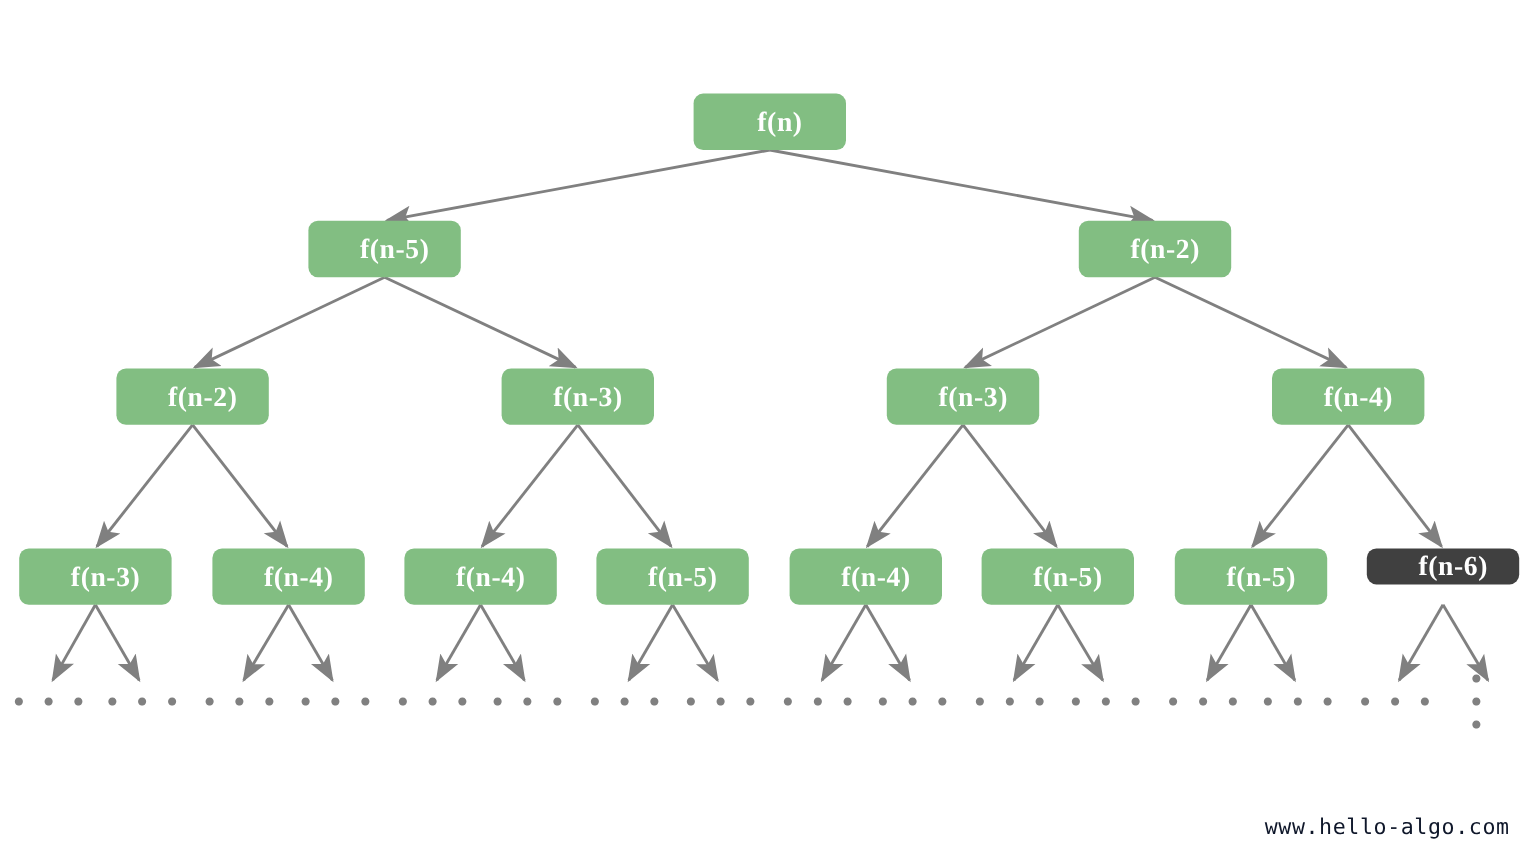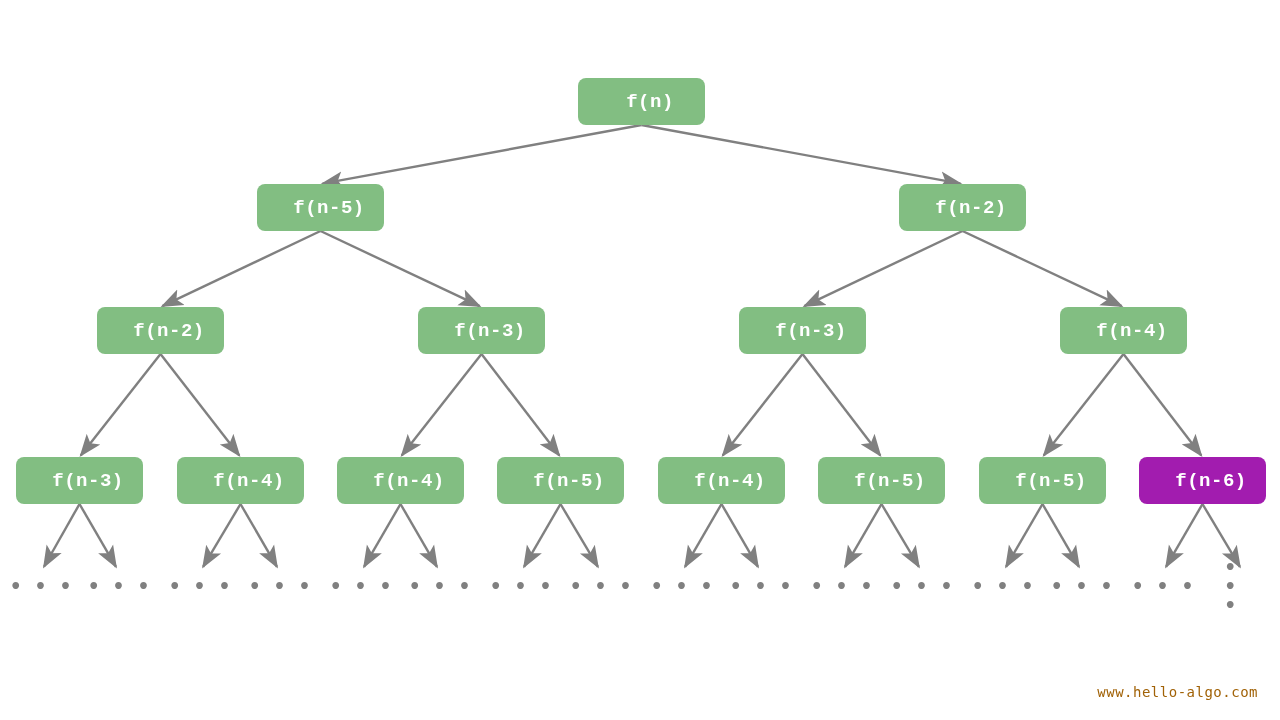--- a/index.html
+++ b/index.html
@@ -28,22 +28,22 @@
   }
   .node {
     position: absolute;
     box-sizing: border-box;
     background: #82be82;
     border-radius: 8px;
     color: #ffffff;
     display: flex;
     align-items: center;
     justify-content: center;
-    font-family: Liberation Mono, monospace;
-    font-size: 19px;
+    font-family: Liberation Serif, serif;
+    font-size: 23px;
     font-weight: bold;
     letter-spacing: 0.5px;
     white-space: nowrap;
     user-select: none;
     padding-left: 17px;
   }
   .ellipsis {
     position: absolute;
     color: #808080;
     font-family: "DejaVu Sans Mono", "Liberation Mono", monospace;
@@ -51,23 +51,23 @@
     font-weight: bold;
     letter-spacing: 1px;
     line-height: 1;
     transform: translate(-50%, -50%);
     user-select: none;
   }
   #watermark {
     position: absolute;
     right: 22px;
     bottom: 20px;
-    color: #a16207;
+    color: #0f172a;
     font-family: "DejaVu Sans Mono", "Liberation Mono", monospace;
-    font-size: 14px;
+    font-size: 18px;
     letter-spacing: 0.5px;
     user-select: none;
   }
 </style>
 </head>
 <body>
 
 <div id="canvas">
 
   <svg id="edges" viewBox="0 0 1280 720" xmlns="http://www.w3.org/2000/svg">
@@ -118,21 +118,21 @@
       <div class="node" style="left: 418px; top: 307px; width: 127px; height: 47px; background: rgb(130, 190, 130); color: rgb(255, 255, 255);">f(n-3)</div>
       <div class="node" style="left: 739px; top: 307px; width: 127px; height: 47px; background: rgb(130, 190, 130); color: rgb(255, 255, 255);">f(n-3)</div>
       <div class="node" style="left: 1060px; top: 307px; width: 127px; height: 47px; background: rgb(130, 190, 130); color: rgb(255, 255, 255);">f(n-4)</div>
       <div class="node" style="left: 16px; top: 457px; width: 127px; height: 47px; background: rgb(130, 190, 130); color: rgb(255, 255, 255);">f(n-3)</div>
       <div class="node" style="left: 177px; top: 457px; width: 127px; height: 47px; background: rgb(130, 190, 130); color: rgb(255, 255, 255);">f(n-4)</div>
       <div class="node" style="left: 337px; top: 457px; width: 127px; height: 47px; background: rgb(130, 190, 130); color: rgb(255, 255, 255);">f(n-4)</div>
       <div class="node" style="left: 497px; top: 457px; width: 127px; height: 47px; background: rgb(130, 190, 130); color: rgb(255, 255, 255);">f(n-5)</div>
       <div class="node" style="left: 658px; top: 457px; width: 127px; height: 47px; background: rgb(130, 190, 130); color: rgb(255, 255, 255);">f(n-4)</div>
       <div class="node" style="left: 818px; top: 457px; width: 127px; height: 47px; background: rgb(130, 190, 130); color: rgb(255, 255, 255);">f(n-5)</div>
       <div class="node" style="left: 979px; top: 457px; width: 127px; height: 47px; background: rgb(130, 190, 130); color: rgb(255, 255, 255);">f(n-5)</div>
-      <div class="node" style="left: 1139px; top: 457px; width: 127px; height: 47px; background: #a21caf; color: rgb(255, 255, 255);">f(n-6)</div>
+      <div class="node" style="left: 1139px; top: 457px; width: 127px; height: 30px; background: #404040; color: rgb(255, 255, 255);">f(n-6)</div>
     </div>
   <div id="ellipsis-layer">
       <div class="ellipsis" style="left: 41px; top: 586px; color: rgb(128, 128, 128);">• • •</div>
       <div class="ellipsis" style="left: 119px; top: 586px; color: rgb(128, 128, 128);">• • •</div>
       <div class="ellipsis" style="left: 200px; top: 586px; color: rgb(128, 128, 128);">• • •</div>
       <div class="ellipsis" style="left: 280px; top: 586px; color: rgb(128, 128, 128);">• • •</div>
       <div class="ellipsis" style="left: 361px; top: 586px; color: rgb(128, 128, 128);">• • •</div>
       <div class="ellipsis" style="left: 440px; top: 586px; color: rgb(128, 128, 128);">• • •</div>
       <div class="ellipsis" style="left: 521px; top: 586px; color: rgb(128, 128, 128);">• • •</div>
       <div class="ellipsis" style="left: 601px; top: 586px; color: rgb(128, 128, 128);">• • •</div>

